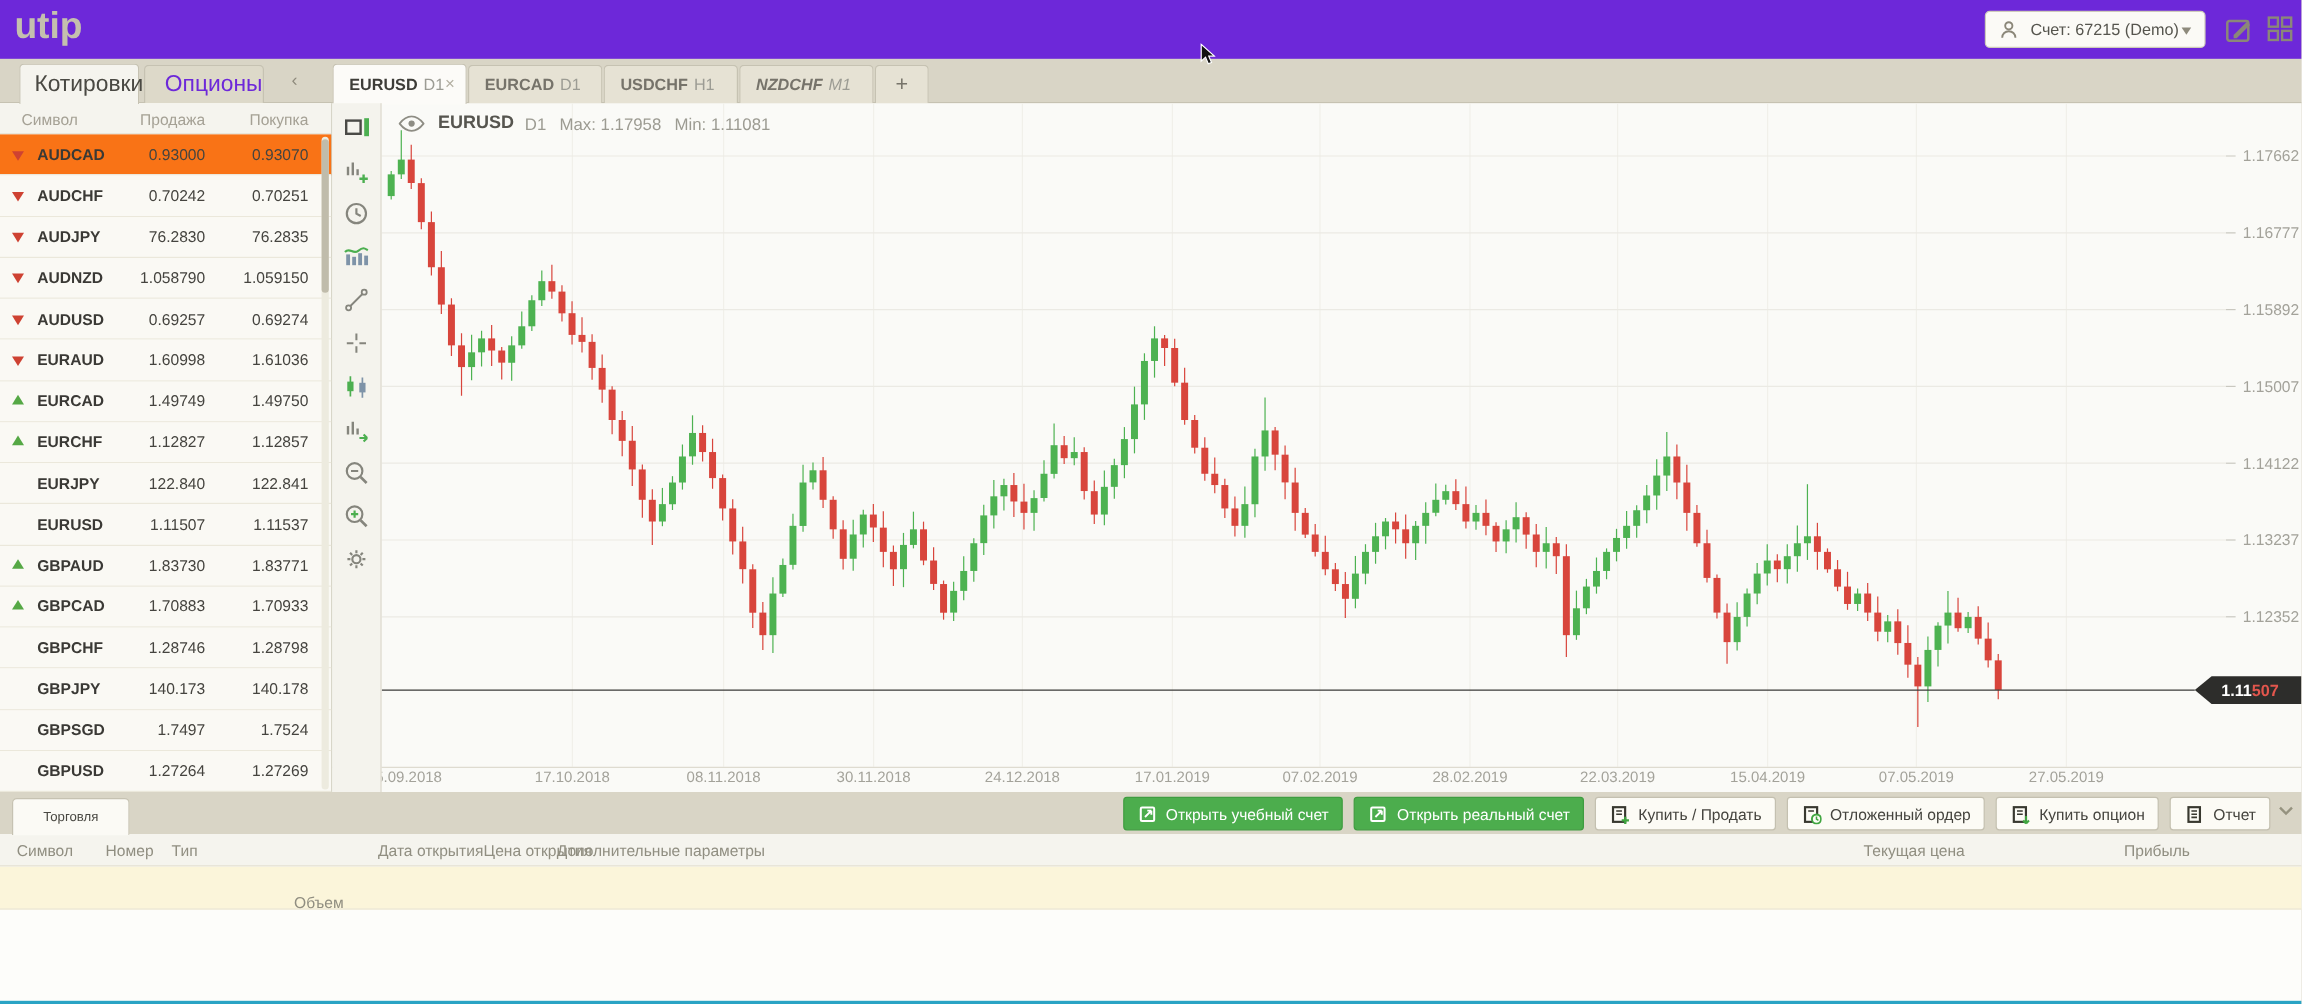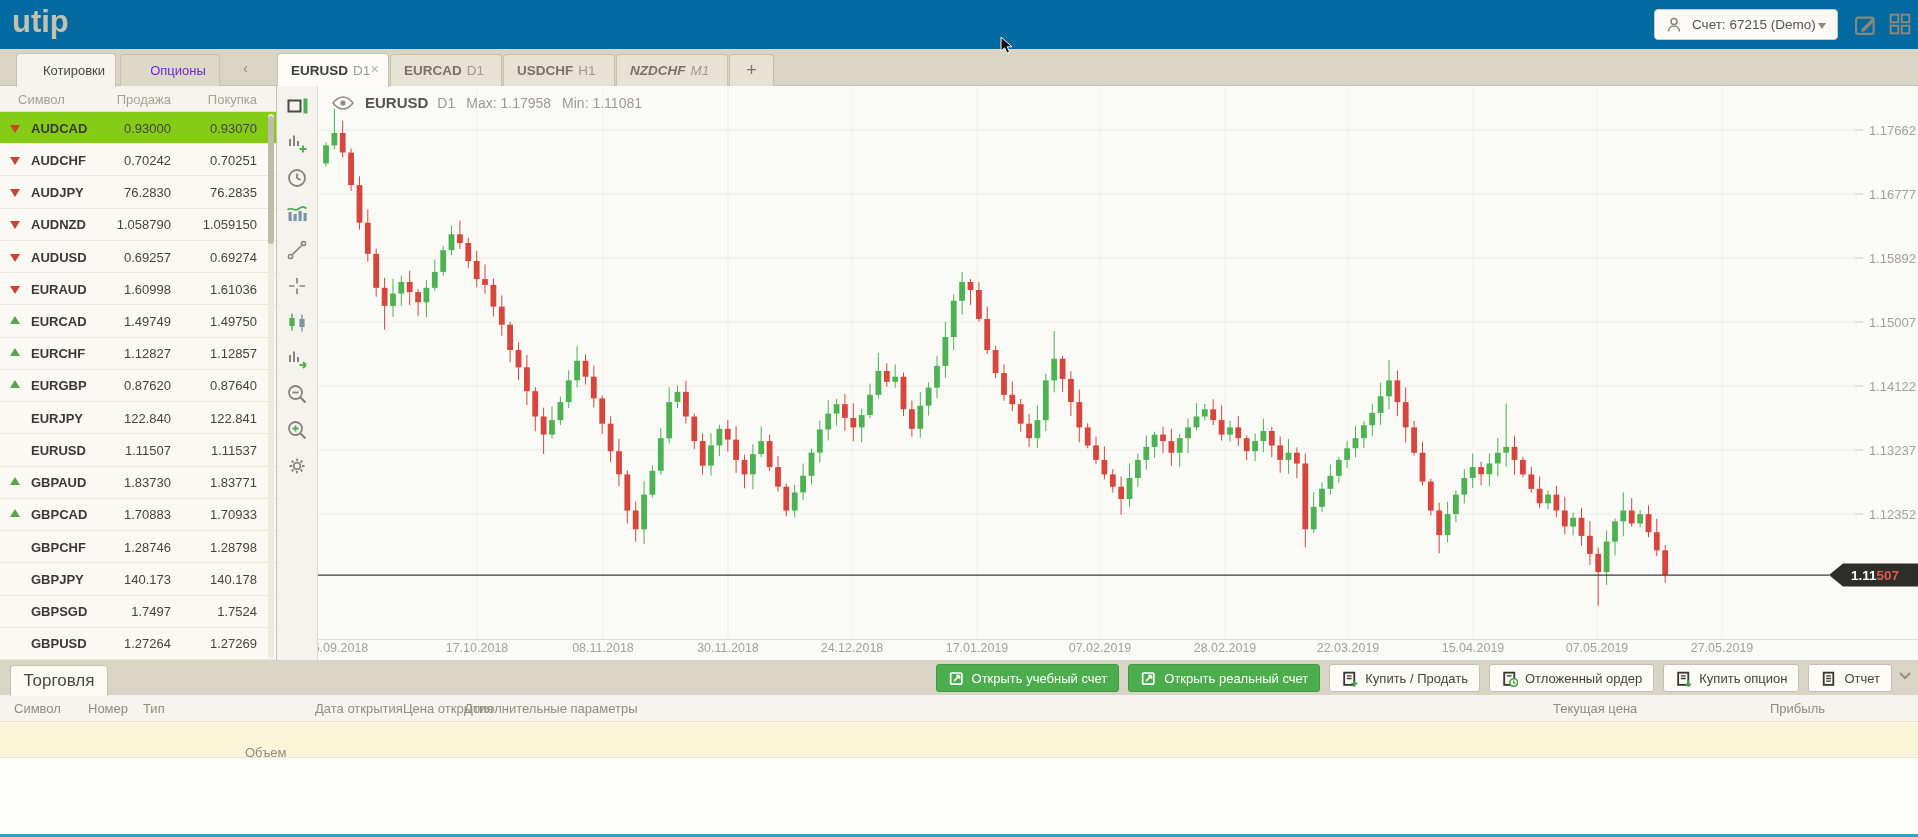--- a/index.html
+++ b/index.html
@@ -1,46 +1,46 @@
 <!DOCTYPE html>
 <html><head>
 <meta charset="utf-8">
 <style>
   * { margin:0; padding:0; box-sizing:border-box; }
   html,body { width:1918px; height:837px; overflow:hidden; }
   body { font-family:"Liberation Sans",sans-serif; background:#d9d5c6; position:relative; }
 
   
-  .topbar { position:absolute; top:0; left:0; right:0; height:49px; background:#0369a1;text-align:center; }
+  .topbar { position:absolute; top:0; left:0; right:0; height:49px; background:#6d28d9;text-align:center; }
   .logo { position:absolute; left:12px; top:4px; font-size:31px; font-weight:bold; color:#c4c0ae; letter-spacing:0; }
   .account-pill { position:absolute; top:9px; right:80px; width:184px; height:31px; background:#fbfaf6;
     border:1px solid #cfcbbb; border-radius:4px; display:flex; align-items:center; padding:0 10px; }
   .account-label { font-size:13.5px; color:#56554e; margin-left:9px; white-space:nowrap; }
   .caret-down { position:absolute; right:11px; top:13px; width:0; height:0;
     border-left:4.5px solid transparent; border-right:4.5px solid transparent; border-top:6px solid #8e8a7c; }
   .top-icon-btn { position:absolute; top:10px; width:28px; height:28px; cursor:pointer; }
 
   
   .side-tabs { position:absolute; top:49px; left:0; width:277px; height:37px; border-bottom:1px solid #c6c2b2; }
   .stab { position:absolute; top:5px; height:32px; border:1px solid #c6c2b2; border-bottom:none;
-    border-radius:4px 4px 0 0; display:flex; align-items:center; justify-content:center; font-size:13px; cursor:pointer;padding-left:16px; }
+    border-radius:4px 4px 0 0; display:flex; align-items:center; justify-content:center; font-size:19px; cursor:pointer;padding-left:16px; }
   .stab.inact { background:#ddd9c9; color:#6d28d9; }
   .stab.act { top:4px; height:34px; background:#f5f4ee; color:#4a4943; z-index:3; }
   .collapse-btn { position:absolute; left:243px; top:10px; font-size:15px; color:#8e8a7c; cursor:pointer; }
 
   .quotes { position:absolute; top:86px; left:0; width:277px; height:574px; background:#faf9f4;
     border-right:1px solid #c6c2b2; }
   .qhead { position:relative; height:26px; background:#f5f4ee; border-bottom:1px solid #e5e2d4;
     font-size:13px; color:#a5a195; }
   .qh-sym { position:absolute; left:18px; top:6px; }
   .qh-sell { position:absolute; right:105px; top:6px; }
   .qh-buy { position:absolute; right:19px; top:6px; }
   .qlist { position:absolute; top:26px; left:0; right:0; bottom:0; display:flex; flex-direction:column; }
   .qrow { position:relative; flex:1 1 auto; border-bottom:1px solid #ebe8db; background:#faf9f4; cursor:pointer; }
-  .qrow.sel { background:#84cc16; }
+  .qrow.sel { background:#f97316; }
   .tri { position:absolute; left:10px; top:50%; width:0; height:0; }
   .tri.down { margin-top:-3px; border-left:5.5px solid transparent; border-right:5.5px solid transparent; border-top:8px solid #ce4232; }
   .tri.up { margin-top:-5px; border-left:5.5px solid transparent; border-right:5.5px solid transparent; border-bottom:8px solid #55a845; }
   .qsym { position:absolute; left:31px; top:50%; transform:translateY(-50%); font-weight:bold; font-size:13px; color:#3a3935; }
   .qsell { position:absolute; right:105px; top:50%; transform:translateY(-50%); font-size:13px; color:#45443f; }
   .qbuy { position:absolute; right:19px; top:50%; transform:translateY(-50%); font-size:13px; color:#45443f; }
   .qtrack { position:absolute; top:28px; bottom:2px; right:2px; width:6px; background:#edebdf; border-radius:3px; }
   .qthumb { position:absolute; top:2px; left:0; width:6px; height:128px; background:#c0bcab; border-radius:3px; cursor:pointer; }
 
   
@@ -68,21 +68,21 @@
   .ch-sym { font-size:15px; font-weight:bold; color:#56554f; margin-right:9px; }
   .ch-tf { font-size:14px; color:#9c9b92; margin-right:11px; }
   .ch-max, .ch-min { font-size:14px; color:#9c9b92; margin-right:11px; }
   svg text { font-family:"Liberation Sans",sans-serif; }
 
   
   .bottom { position:absolute; top:660px; left:0; right:0; height:177px; background:#fdfdfa; }
   .tbar { position:relative; height:35px; background:#d9d5c6; }
   .ttab { position:absolute; left:10px; top:5px; width:98px; height:31px; background:#fbfaf5;
     border:1px solid #c6c2b2; border-bottom:none; border-radius:4px 4px 0 0; z-index:2;
-    display:flex; align-items:center; justify-content:center; font-size:17px; color:#4a4943; cursor:pointer; }
+    display:flex; align-items:center; justify-content:center; font-size:11px; color:#4a4943; cursor:pointer; }
   .btns { position:absolute; right:26px; top:4px; height:28px; display:flex; gap:9px;margin-left:48px; }
   .btn { display:flex; align-items:center; gap:7px; padding:0 11px; border-radius:3px; font-size:13px;
     height:28px; white-space:nowrap; cursor:pointer; }
   .btn.green { background:#4cad4d; border:1px solid #3f9c40; color:#fff; }
   .btn.light { background:#fcfbf5; border:1px solid #c4c0b0; color:#45443e; }
   .more-btn { position:absolute; right:6px; top:11px; cursor:pointer; }
   .thead { position:relative; height:27px; background:#f5f4ee; border-bottom:1px solid #e5e2d4; }
   .thead span { position:absolute; top:6px; font-size:13px; color:#908e81; white-space:nowrap; }
   .trow-empty { height:36px; background:#fbf5da; border-bottom:1px solid #eae6d6; cursor:pointer; }
   .bottomline { position:absolute; left:0; right:0; bottom:0; height:3px; background:#2aa3c4; }
@@ -166,26 +166,20 @@
         <span class="tri up"></span>
         <span class="qsym">EURCAD</span>
         <span class="qsell">1.49749</span>
         <span class="qbuy">1.49750</span>
       </div>
       <div class="qrow">
         <span class="tri up"></span>
         <span class="qsym">EURCHF</span>
         <span class="qsell">1.12827</span>
         <span class="qbuy">1.12857</span>
-      </div>
-      <div class="qrow">
-        <span class="tri up"></span>
-        <span class="qsym">EURGBP</span>
-        <span class="qsell">0.87620</span>
-        <span class="qbuy">0.87640</span>
       </div>
       <div class="qrow">
         <span class="tri none"></span>
         <span class="qsym">EURJPY</span>
         <span class="qsell">122.840</span>
         <span class="qbuy">122.841</span>
       </div>
       <div class="qrow">
         <span class="tri none"></span>
         <span class="qsym">EURUSD</span>

